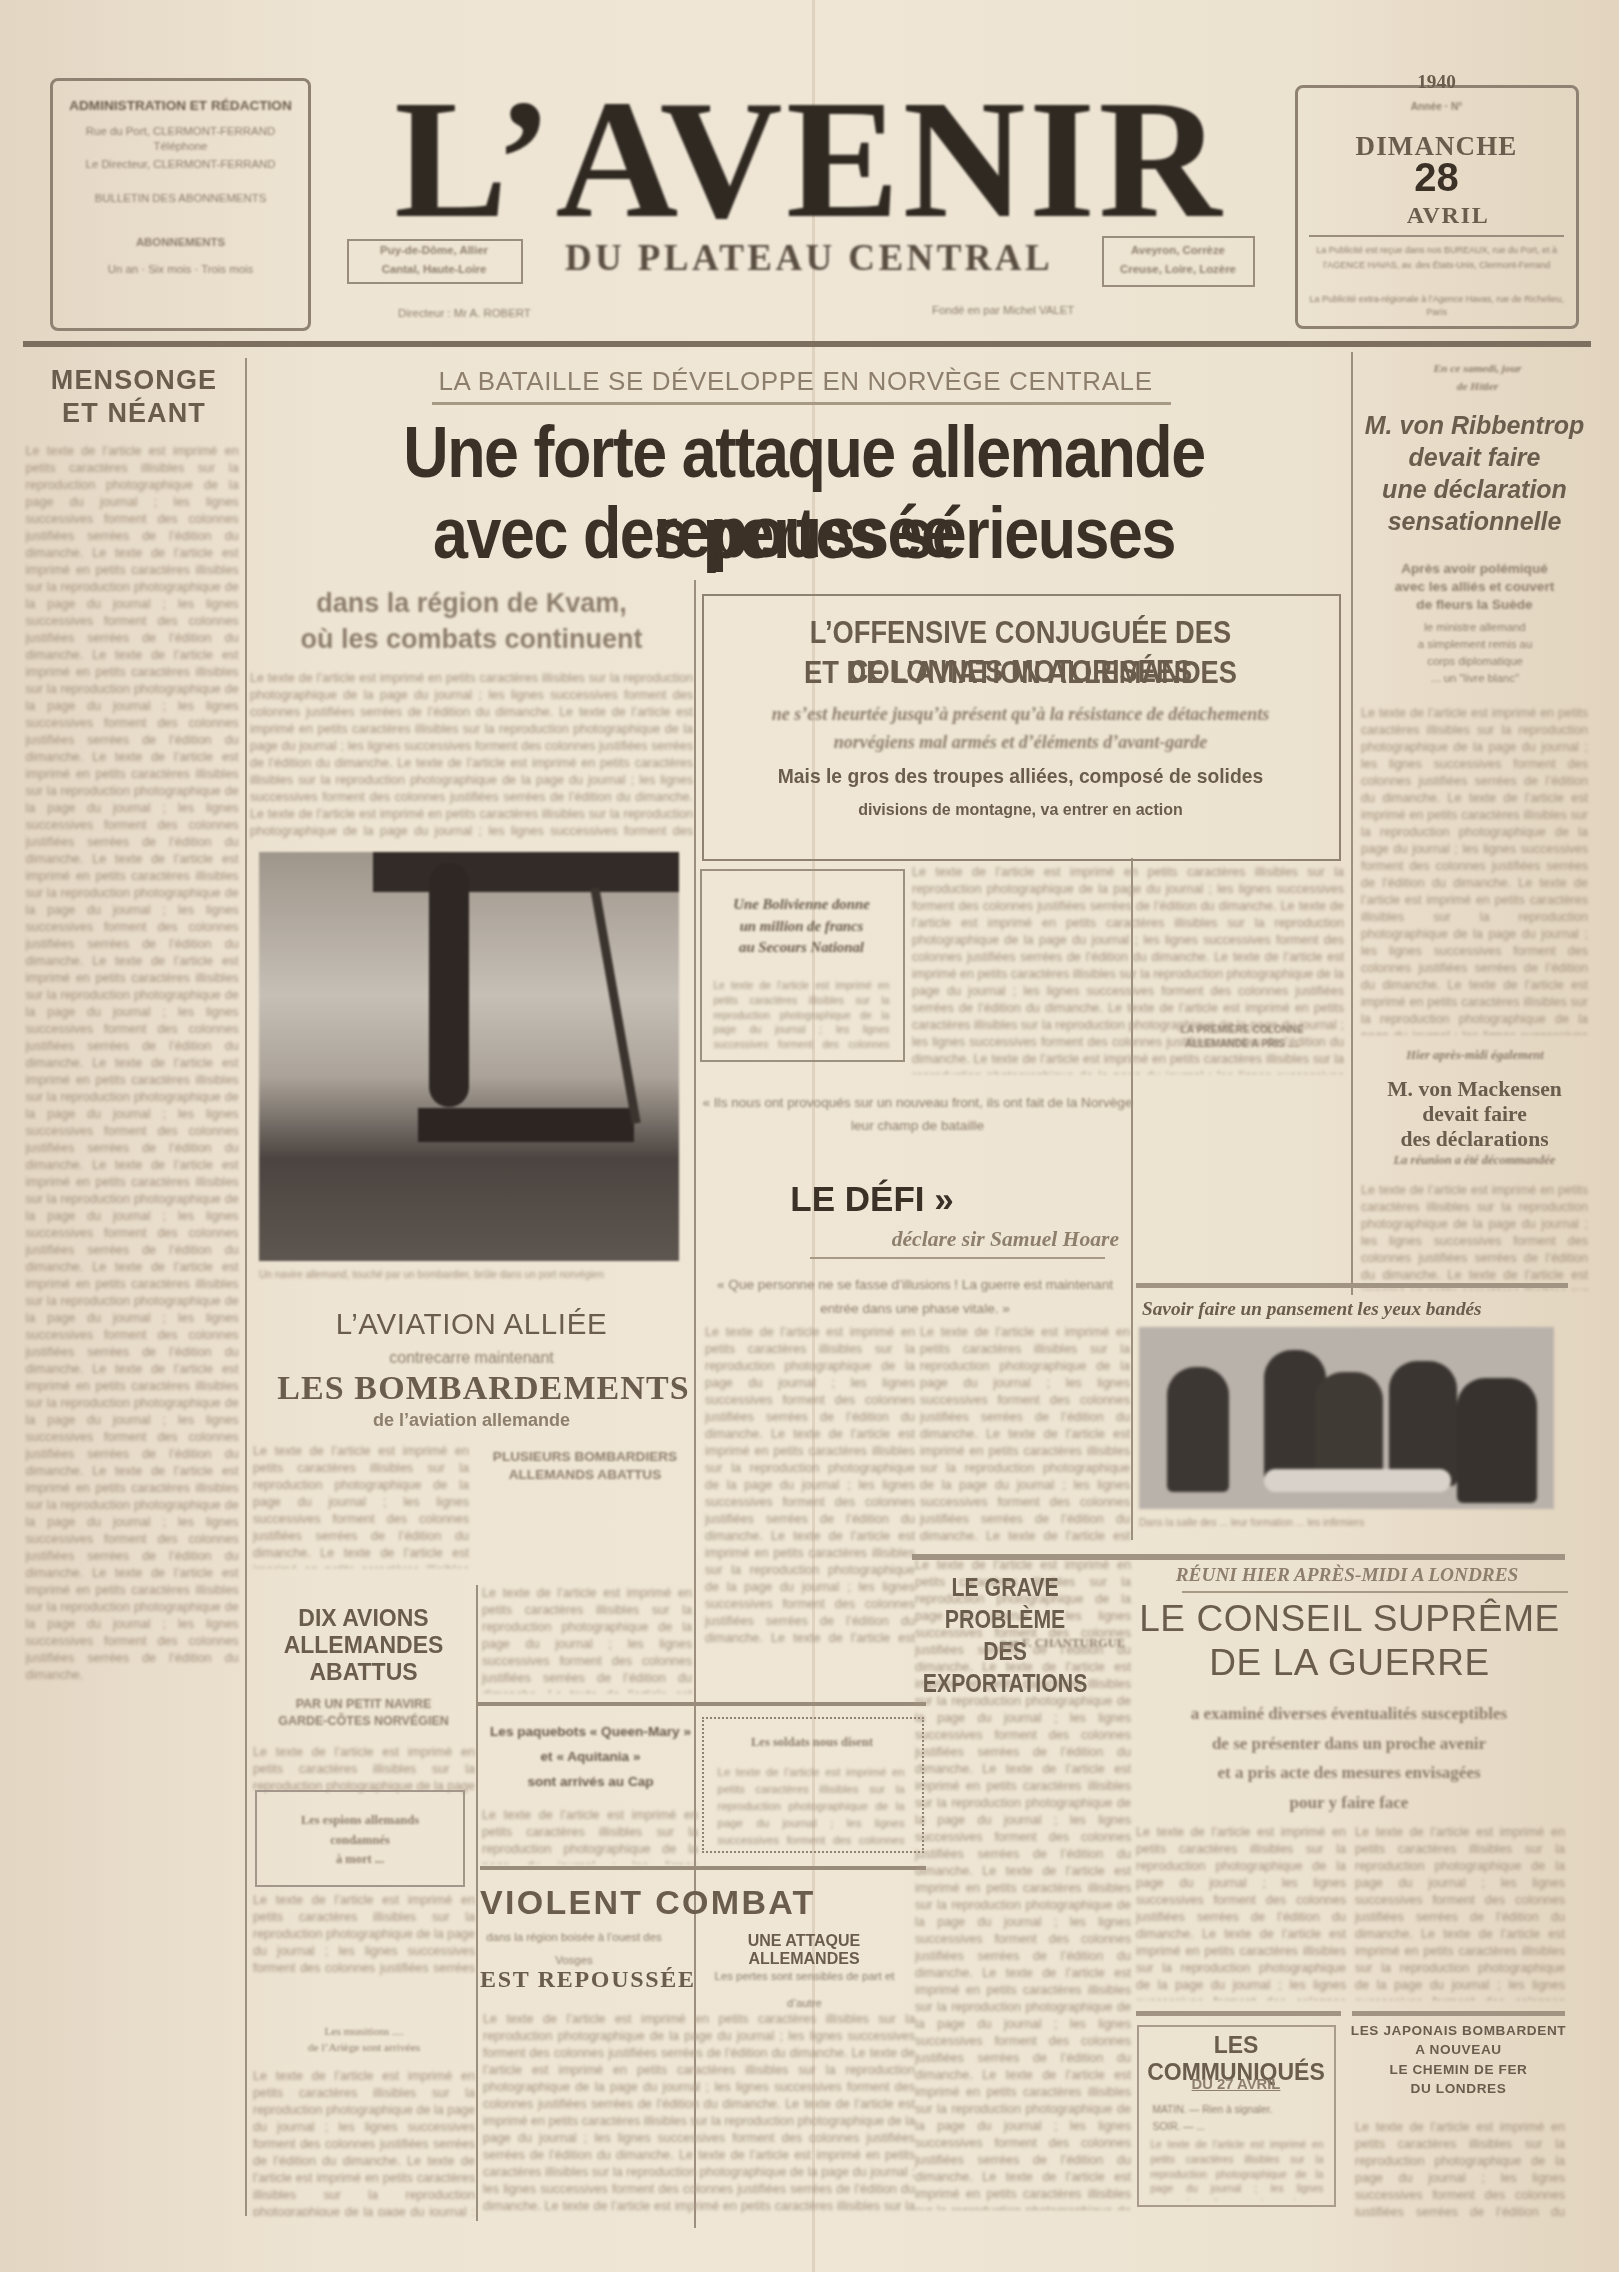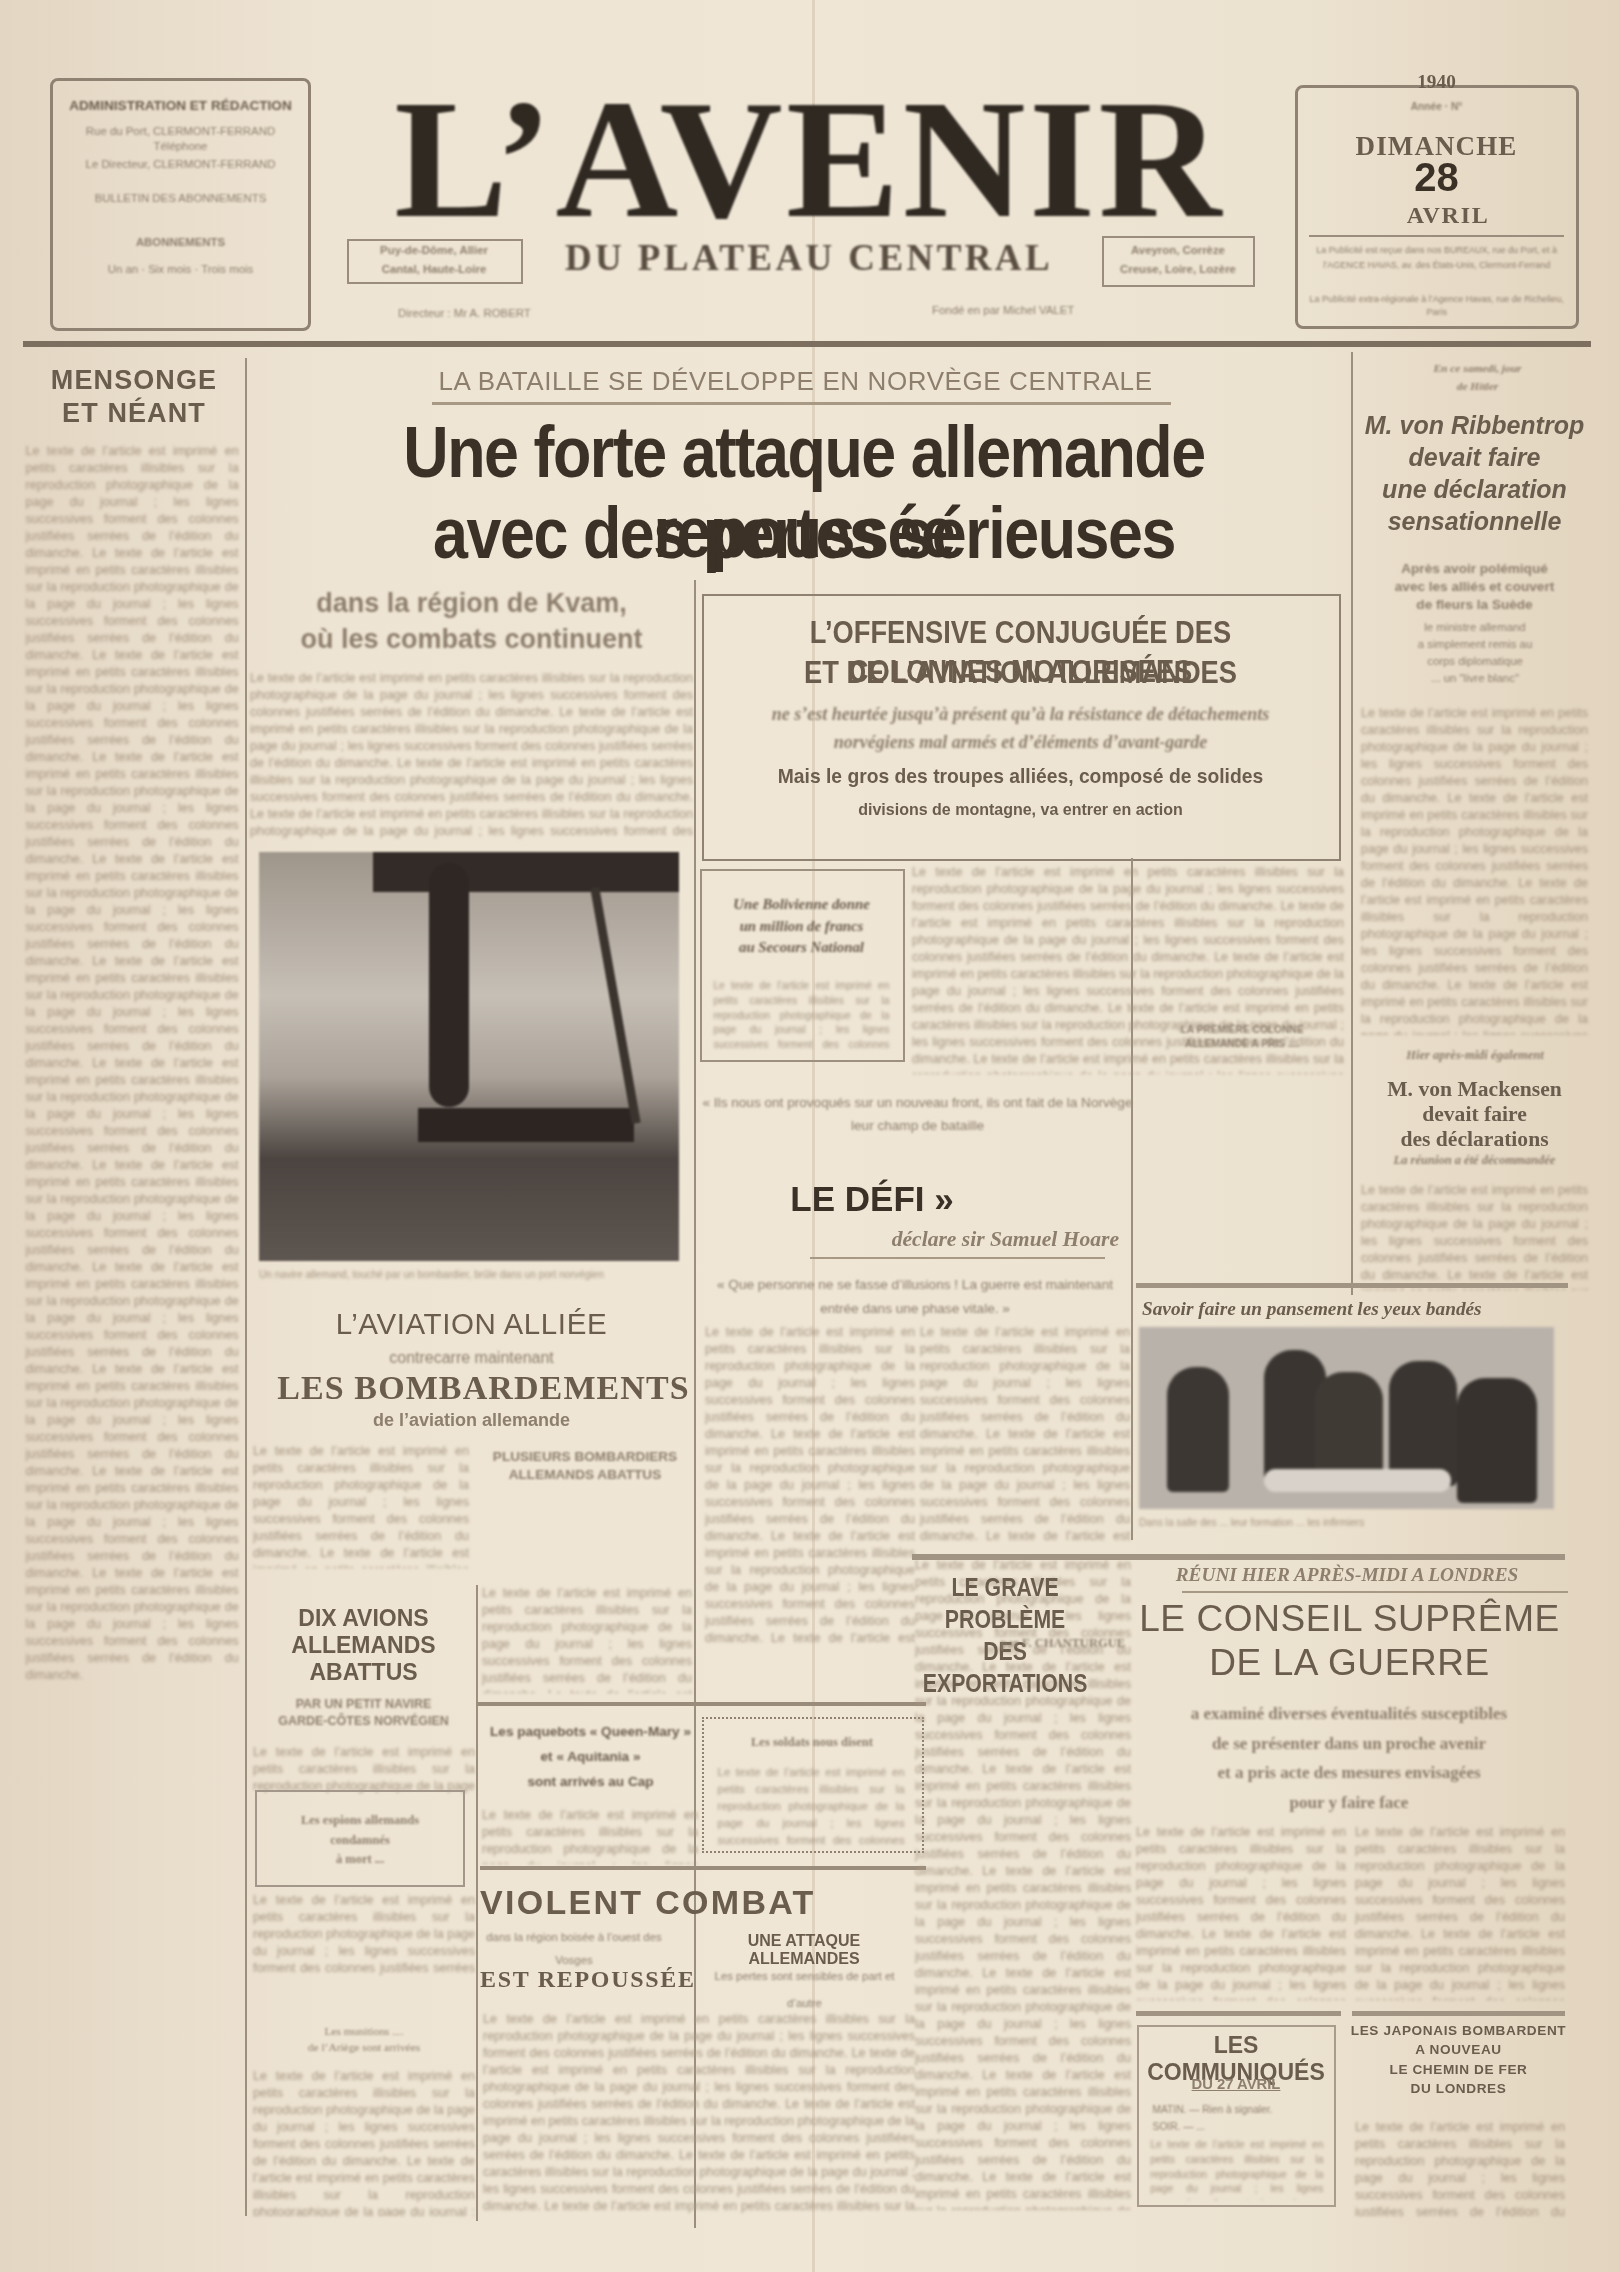--- a/index.html
+++ b/index.html
@@ -109,21 +109,21 @@
   <div class="abs center sans blur faint" style="left:250px;top:1410px;width:443px;font-size:18px;font-weight:bold;">de l’aviation allemande</div>
   <div class="abs center cond blur2 faint" style="left:477px;top:1448px;width:216px;font-size:13.6px;font-weight:bold;line-height:18px;">
     <div>PLUSIEURS BOMBARDIERS</div>
     <div>ALLEMANDS ABATTUS</div>
   </div>
   <div class="body-text" style="left:253px;top:1443px;width:216px;height:125px;">Le texte de l’article est imprimé en petits caractères illisibles sur la reproduction photographique de la page du journal ; les lignes successives forment des colonnes justifiées serrées de l’édition du dimanche. Le texte de l’article est imprimé en petits caractères illisibles sur la reproduction photographique de la page du journal ; les lignes successives forment des colonnes justifiées serrées de l’édition du dimanche. Le texte de l’article est imprimé en petits caractères illisibles sur la reproduction photographique de la page du journal ; les lignes successives forment des colonnes justifiées serrées de l’édition du dimanche. Le texte de l’article est imprimé en petits caractères illisibles sur la reproduction photographique de la page du journal ; les lignes successives forment des colonnes justifiées serrées de l’édition du dimanche. Le texte de l’article est imprimé en petits caractères illisibles sur la reproduction photographique de la page du journal ; les lignes successives forment des colonnes justifiées serrées de l’édition du dimanche. Le texte de l’article est imprimé en petits caractères illisibles sur la reproduction photographique de la page du journal ; les lignes successives forment des colonnes justifiées serrées de l’édition du dimanche. Le texte de l’article est imprimé en petits caractères illisibles sur la reproduction photographique de la page du journal ; les lignes successives forment des colonnes justifiées serrées de l’édition du dimanche. Le texte de l’article est imprimé en petits caractères illisibles sur la reproduction photographique de la page du journal ; les lignes successives forment des colonnes justifiées serrées de l’édition du dimanche. Le texte de l’article est imprimé en petits caractères illisibles sur la reproduction photographique de la page du journal ; les lignes successives forment des colonnes justifiées serrées de l’édition du dimanche. Le texte de l’article est imprimé en petits caractères illisibles sur la reproduction photographique de la page du journal ; les lignes successives forment des colonnes justifiées serrées de l’édition du dimanche. Le texte de l’article est imprimé en petits caractères illisibles sur la reproduction photographique de la page du journal ; les lignes successives forment des colonnes justifiées serrées de l’édition du dimanche. Le texte de l’article est imprimé en petits caractères illisibles sur la reproduction photographique de la page du journal ; les lignes successives forment des colonnes justifiées serrées de l’édition du dimanche. </div>
   <div class="vrule" style="left:694px;top:580px;height:1648px;"></div>
 
   <div class="abs center cond blur mid" style="left:250px;top:1605px;width:227px;font-size:23px;font-weight:bold;line-height:27px;">
     <div>DIX AVIONS</div>
-    <div>ALLEMANDS</div>
+    <div>ALLEMANDES</div>
     <div>ABATTUS</div>
   </div>
   <div class="abs center cond blur2 faint" style="left:250px;top:1696px;width:227px;font-size:12.5px;font-weight:bold;line-height:17px;">
     <div>PAR UN PETIT NAVIRE</div>
     <div>GARDE-CÔTES NORVÉGIEN</div>
   </div>
   <div class="body-text" style="left:253px;top:1744px;width:222px;height:51px;">Le texte de l’article est imprimé en petits caractères illisibles sur la reproduction photographique de la page du journal ; les lignes successives forment des colonnes justifiées serrées de l’édition du dimanche. Le texte de l’article est imprimé en petits caractères illisibles sur la reproduction photographique de la page du journal ; les lignes successives forment des colonnes justifiées serrées de l’édition du dimanche. Le texte de l’article est imprimé en petits caractères illisibles sur la reproduction photographique de la page du journal ; les lignes successives forment des colonnes justifiées serrées de l’édition du dimanche. Le texte de l’article est imprimé en petits caractères illisibles sur la reproduction photographique de la page du journal ; les lignes successives forment des colonnes justifiées serrées de l’édition du dimanche. Le texte de l’article est imprimé en petits caractères illisibles sur la reproduction photographique de la page du journal ; les lignes successives forment des colonnes justifiées serrées de l’édition du dimanche. Le texte de l’article est imprimé en petits caractères illisibles sur la reproduction photographique de la page du journal ; les lignes successives forment des colonnes justifiées serrées de l’édition du dimanche. Le texte de l’article est imprimé en petits caractères illisibles sur la reproduction photographique de la page du journal ; les lignes successives forment des colonnes justifiées serrées de l’édition du dimanche. Le texte de l’article est imprimé en petits caractères illisibles sur la reproduction photographique de la page du journal ; les lignes successives forment des colonnes justifiées serrées de l’édition du dimanche. Le texte de l’article est imprimé en petits caractères illisibles sur la reproduction photographique de la page du journal ; les lignes successives forment des colonnes justifiées serrées de l’édition du dimanche. Le texte de l’article est imprimé en petits caractères illisibles sur la reproduction photographique de la page du journal ; les lignes successives forment des colonnes justifiées serrées de l’édition du dimanche. Le texte de l’article est imprimé en petits caractères illisibles sur la reproduction photographique de la page du journal ; les lignes successives forment des colonnes justifiées serrées de l’édition du dimanche. Le texte de l’article est imprimé en petits caractères illisibles sur la reproduction photographique de la page du journal ; les lignes successives forment des colonnes justifiées serrées de l’édition du dimanche. </div>
   <div class="abs" style="left:255px;top:1790px;width:210px;height:97px;border:2.3px solid #a3968a;">
     <div class="abs center serif blur2 faint" style="left:0;top:19.3px;width:206px;font-size:12.5px;line-height:19.3px;font-weight:bold;">
       <div>Les espions allemands</div>

